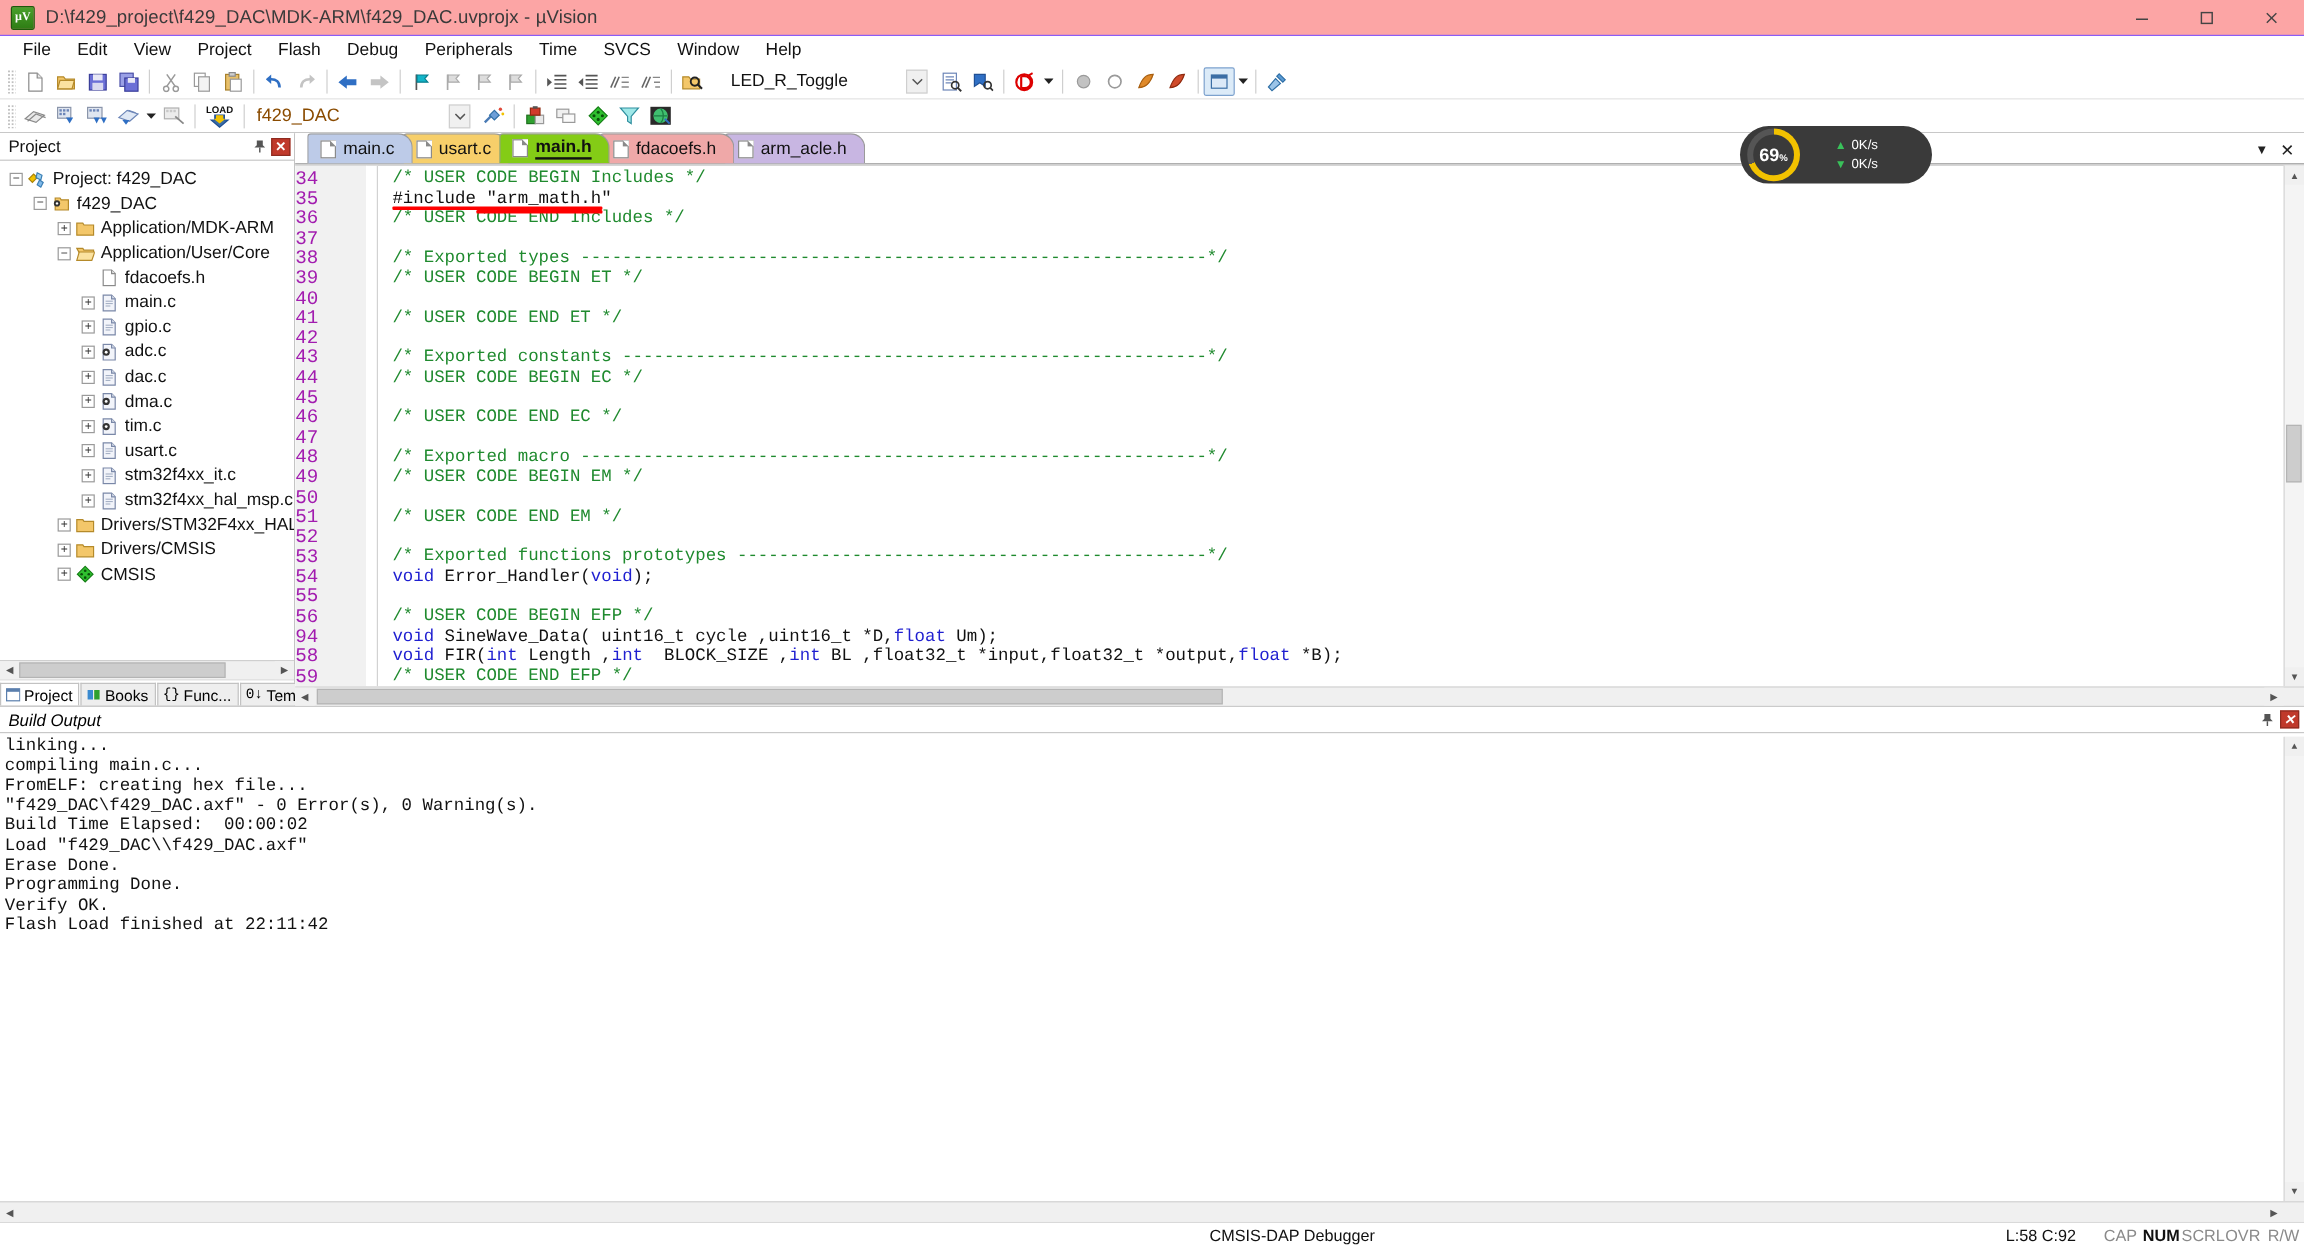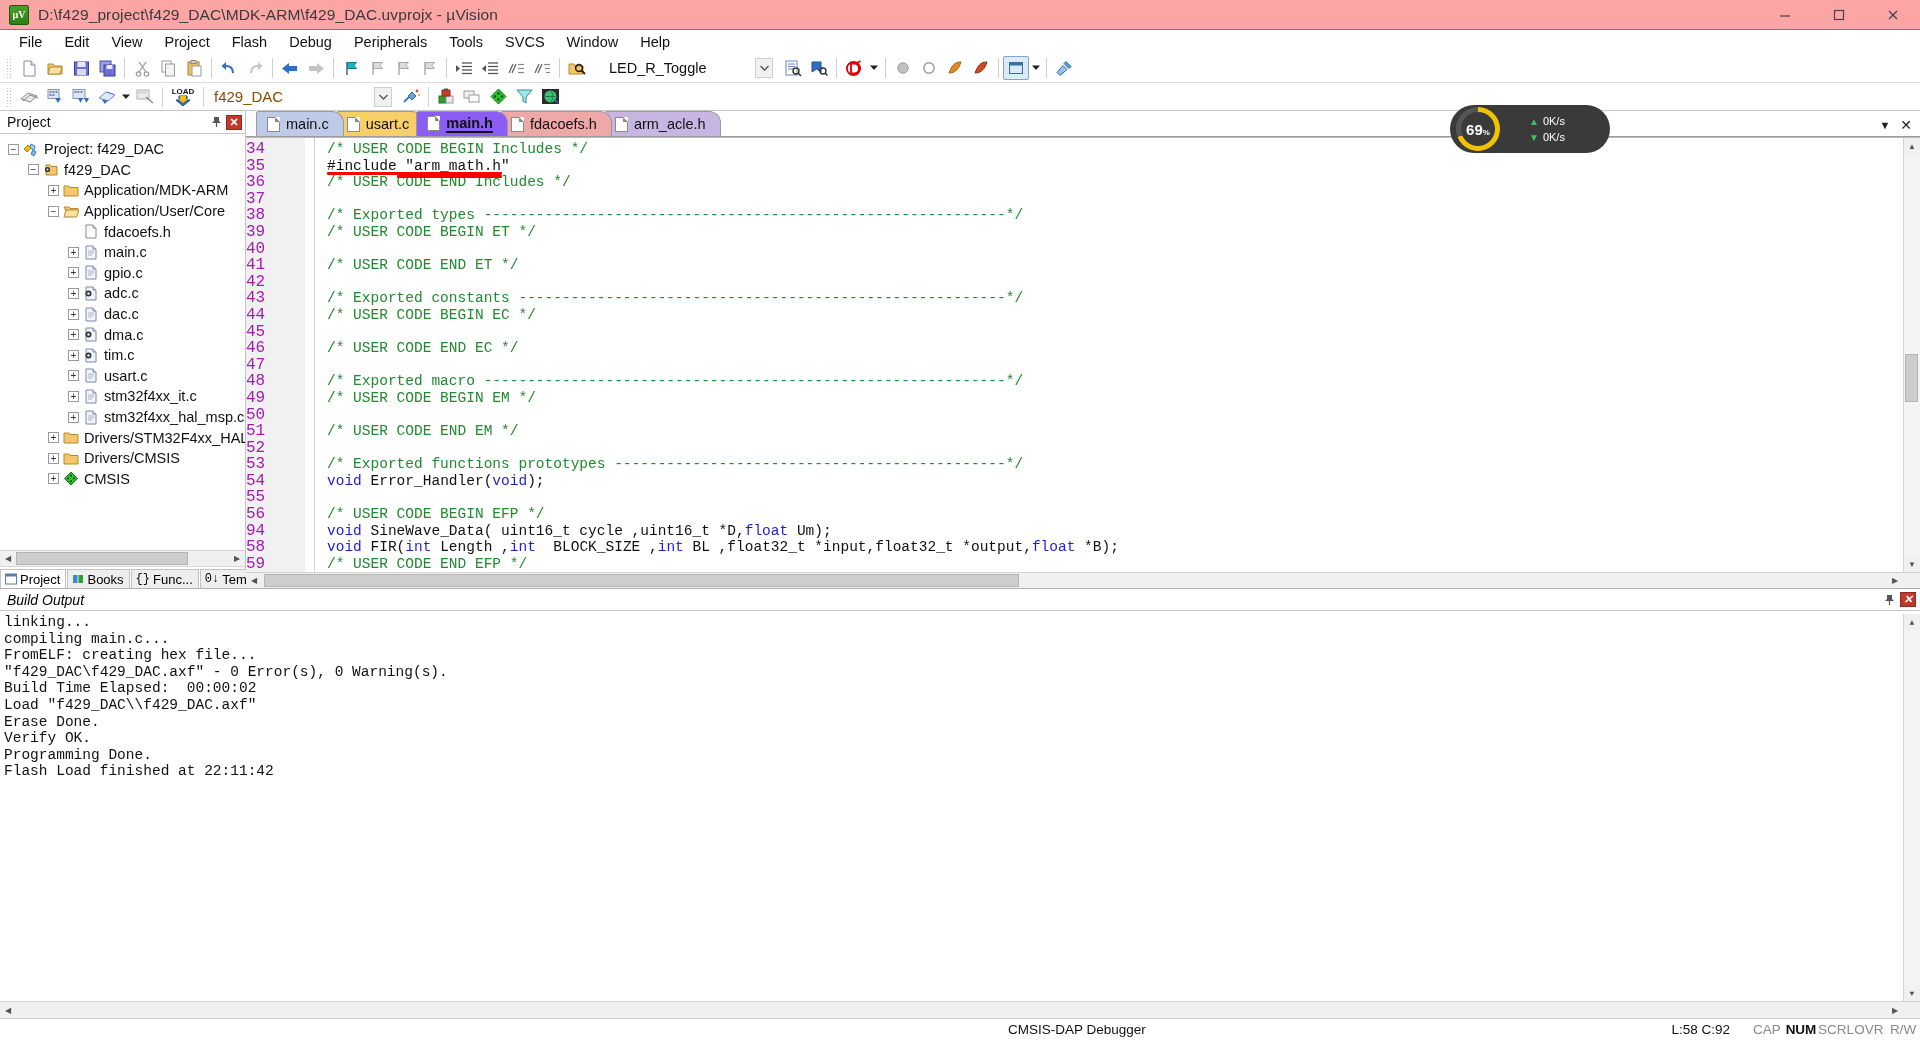--- a/index.html
+++ b/index.html
@@ -232,21 +232,21 @@
   </div>
 
   <div class="menubar">
     <div class="menu-item">File</div>
     <div class="menu-item">Edit</div>
     <div class="menu-item">View</div>
     <div class="menu-item">Project</div>
     <div class="menu-item">Flash</div>
     <div class="menu-item">Debug</div>
     <div class="menu-item">Peripherals</div>
-    <div class="menu-item">Tools</div>
+    <div class="menu-item">Time</div>
     <div class="menu-item">SVCS</div>
     <div class="menu-item">Window</div>
     <div class="menu-item">Help</div>
   </div>
 
   <div class="toolbar">
     <div class="grip"></div>
 
     <div class="tbtn">
       <svg class="ico" width="17" height="17" viewBox="0 0 17 17">
@@ -898,21 +898,21 @@
         <div class="tabstrip">
           <div id="etabs" style="display:flex;align-items:flex-end">
               <div class="etab" style="background: rgb(189, 203, 232); z-index: 5;">
                 <span class="fileico"></span>
                 <span class="lbl">main.c</span>
               </div>
               <div class="etab" style="background: rgb(247, 207, 106); z-index: 4;">
                 <span class="fileico"></span>
                 <span class="lbl">usart.c</span>
               </div>
-              <div class="etab sel" style="background: #8b5cf6; z-index: 10;">
+              <div class="etab sel" style="background: #84cc16; z-index: 10;">
                 <span class="fileico"></span>
                 <span class="lbl underline">main.h</span>
               </div>
               <div class="etab" style="background: rgb(239, 168, 168); z-index: 2;">
                 <span class="fileico"></span>
                 <span class="lbl">fdacoefs.h</span>
               </div>
               <div class="etab" style="background: rgb(200, 182, 226); z-index: 1;">
                 <span class="fileico"></span>
                 <span class="lbl">arm_acle.h</span>
@@ -1006,22 +1006,22 @@
       </div>
       <div class="build-body">
         <div class="build-lines" id="buildlines">
             <div class="bline">linking...</div>
             <div class="bline">compiling main.c...</div>
             <div class="bline">FromELF: creating hex file...</div>
             <div class="bline">"f429_DAC\f429_DAC.axf" - 0 Error(s), 0 Warning(s).</div>
             <div class="bline">Build Time Elapsed:  00:00:02</div>
             <div class="bline">Load "f429_DAC\\f429_DAC.axf" </div>
             <div class="bline">Erase Done.</div>
+            <div class="bline">Programming Done.</div>
             <div class="bline">Verify OK.</div>
-            <div class="bline">Programming Done.</div>
             <div class="bline">Flash Load finished at 22:11:42</div>
           </div>
         <div class="build-vs">
           <div class="vs-arrow">▲</div>
           <div class="vs-track"></div>
           <div class="vs-arrow">▼</div>
         </div>
       </div>
       <div class="build-hs">
         <span class="sb-arrow">◀</span>

